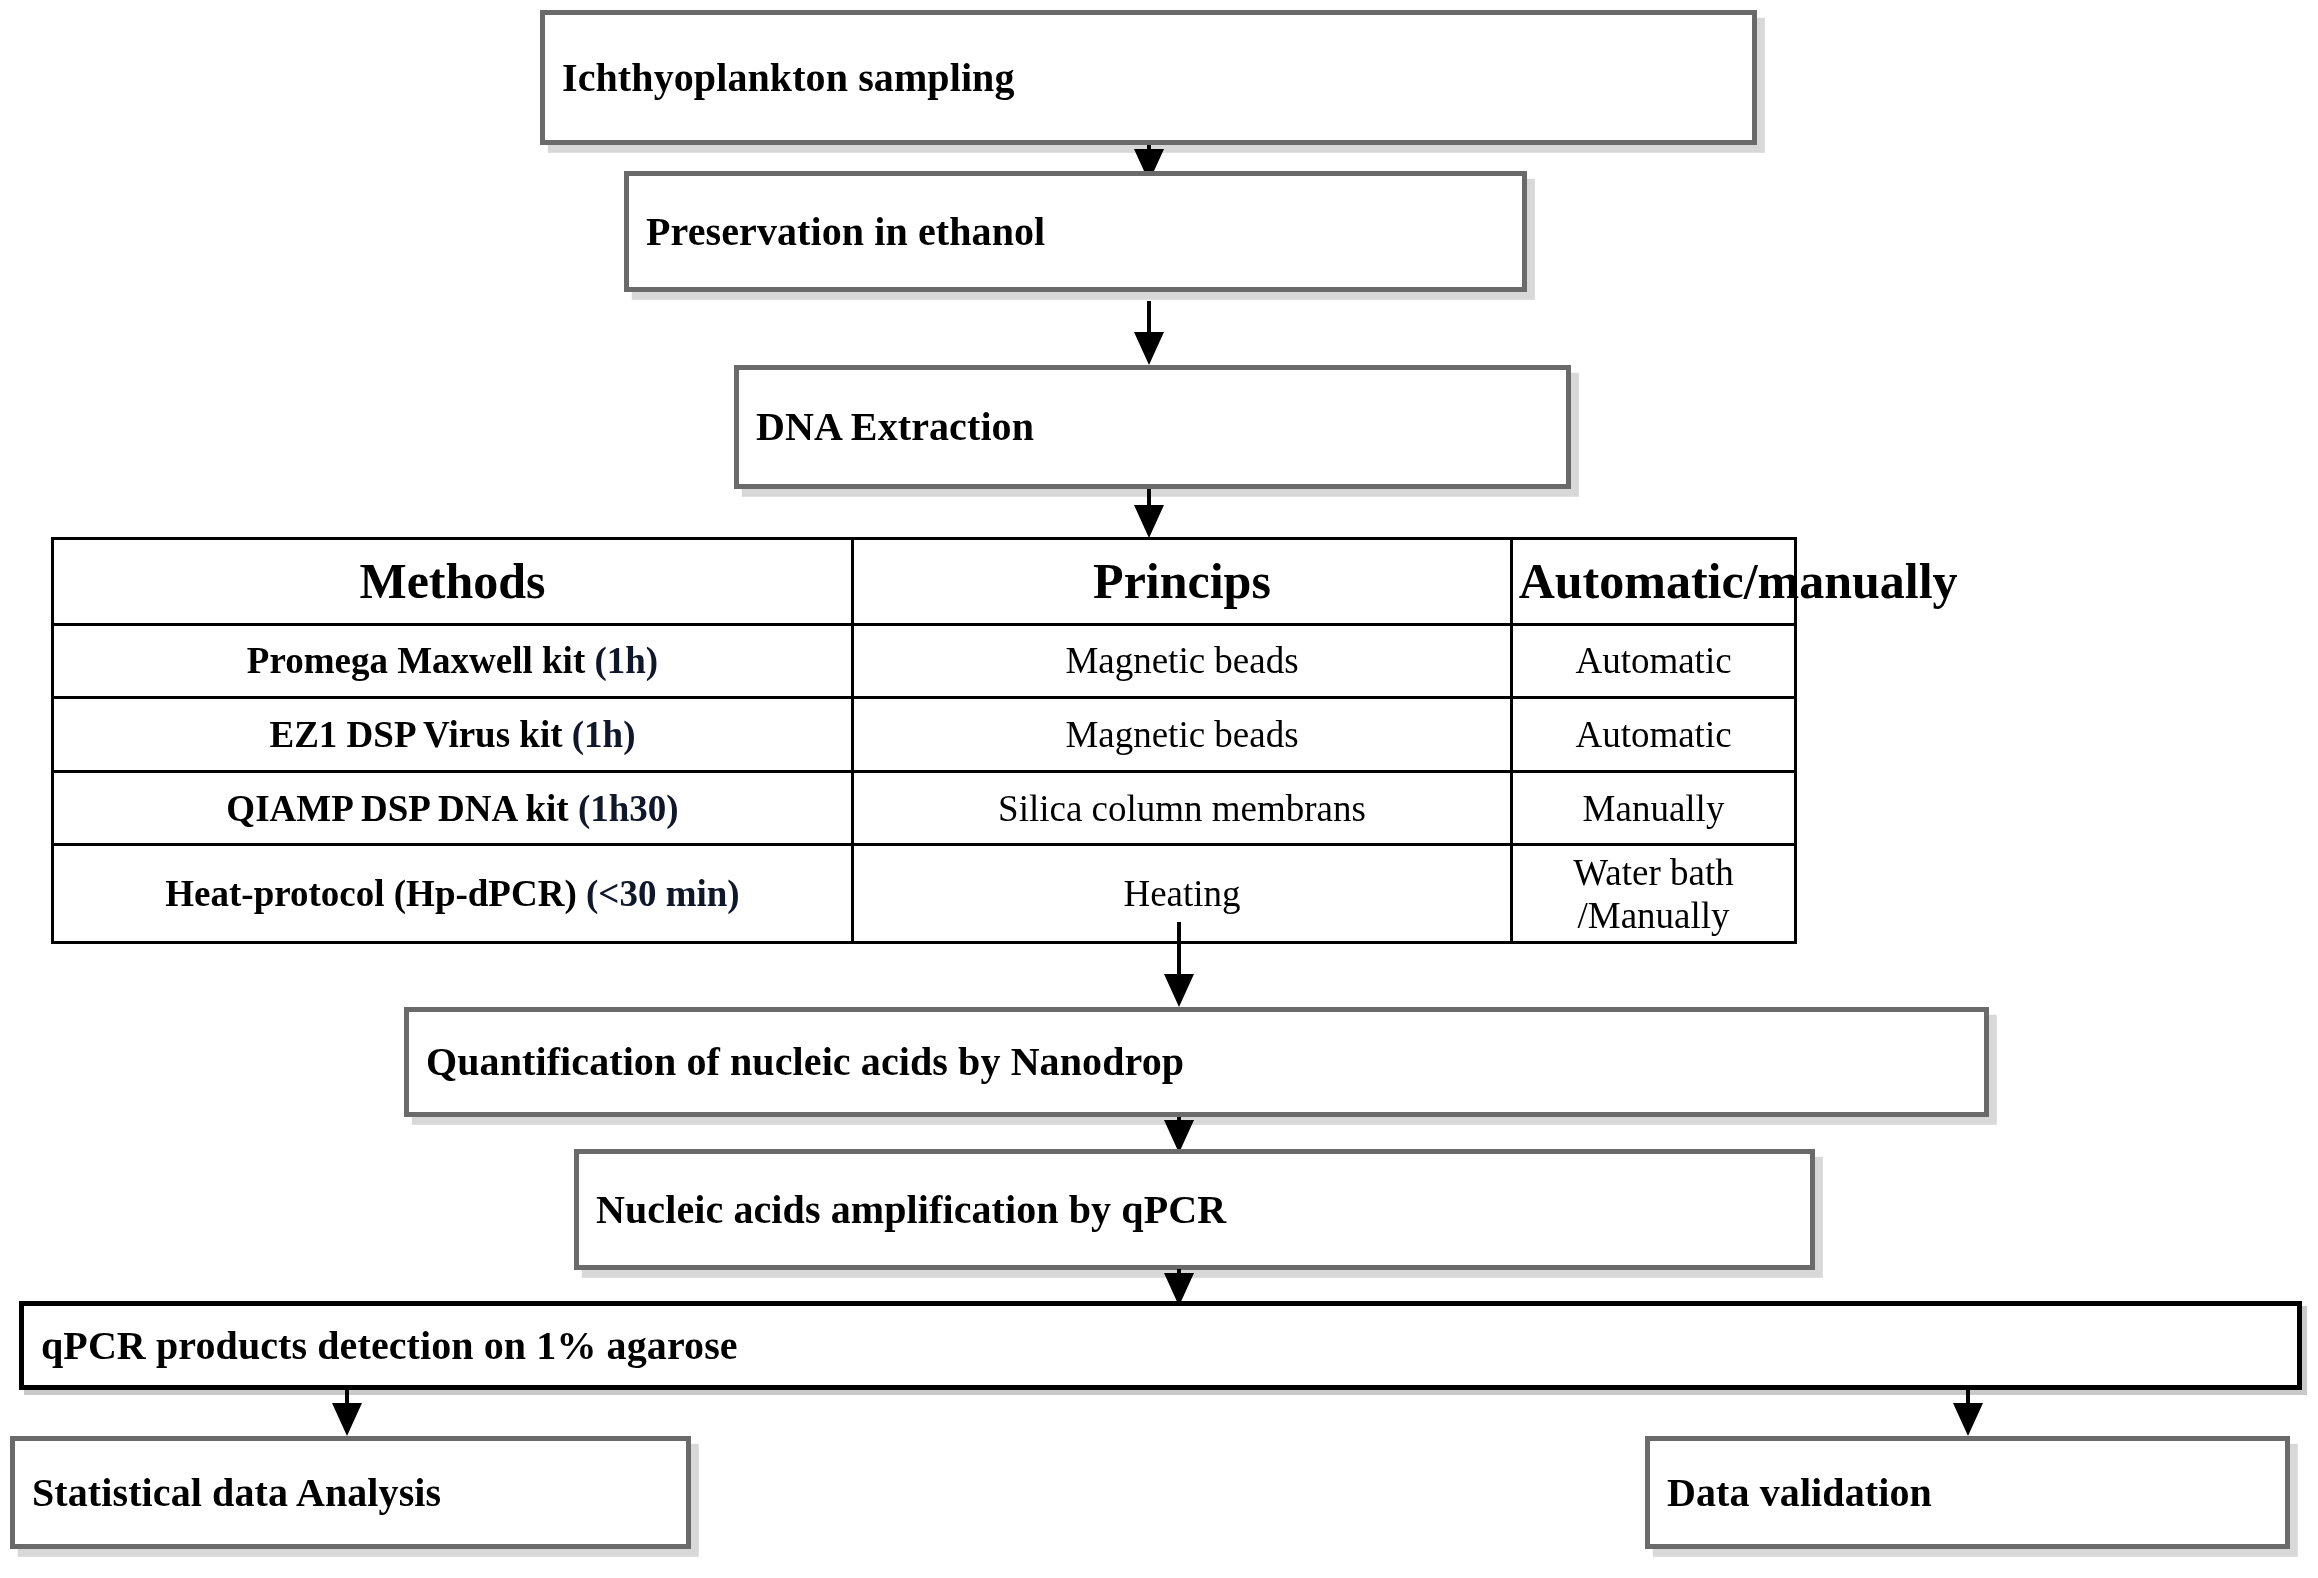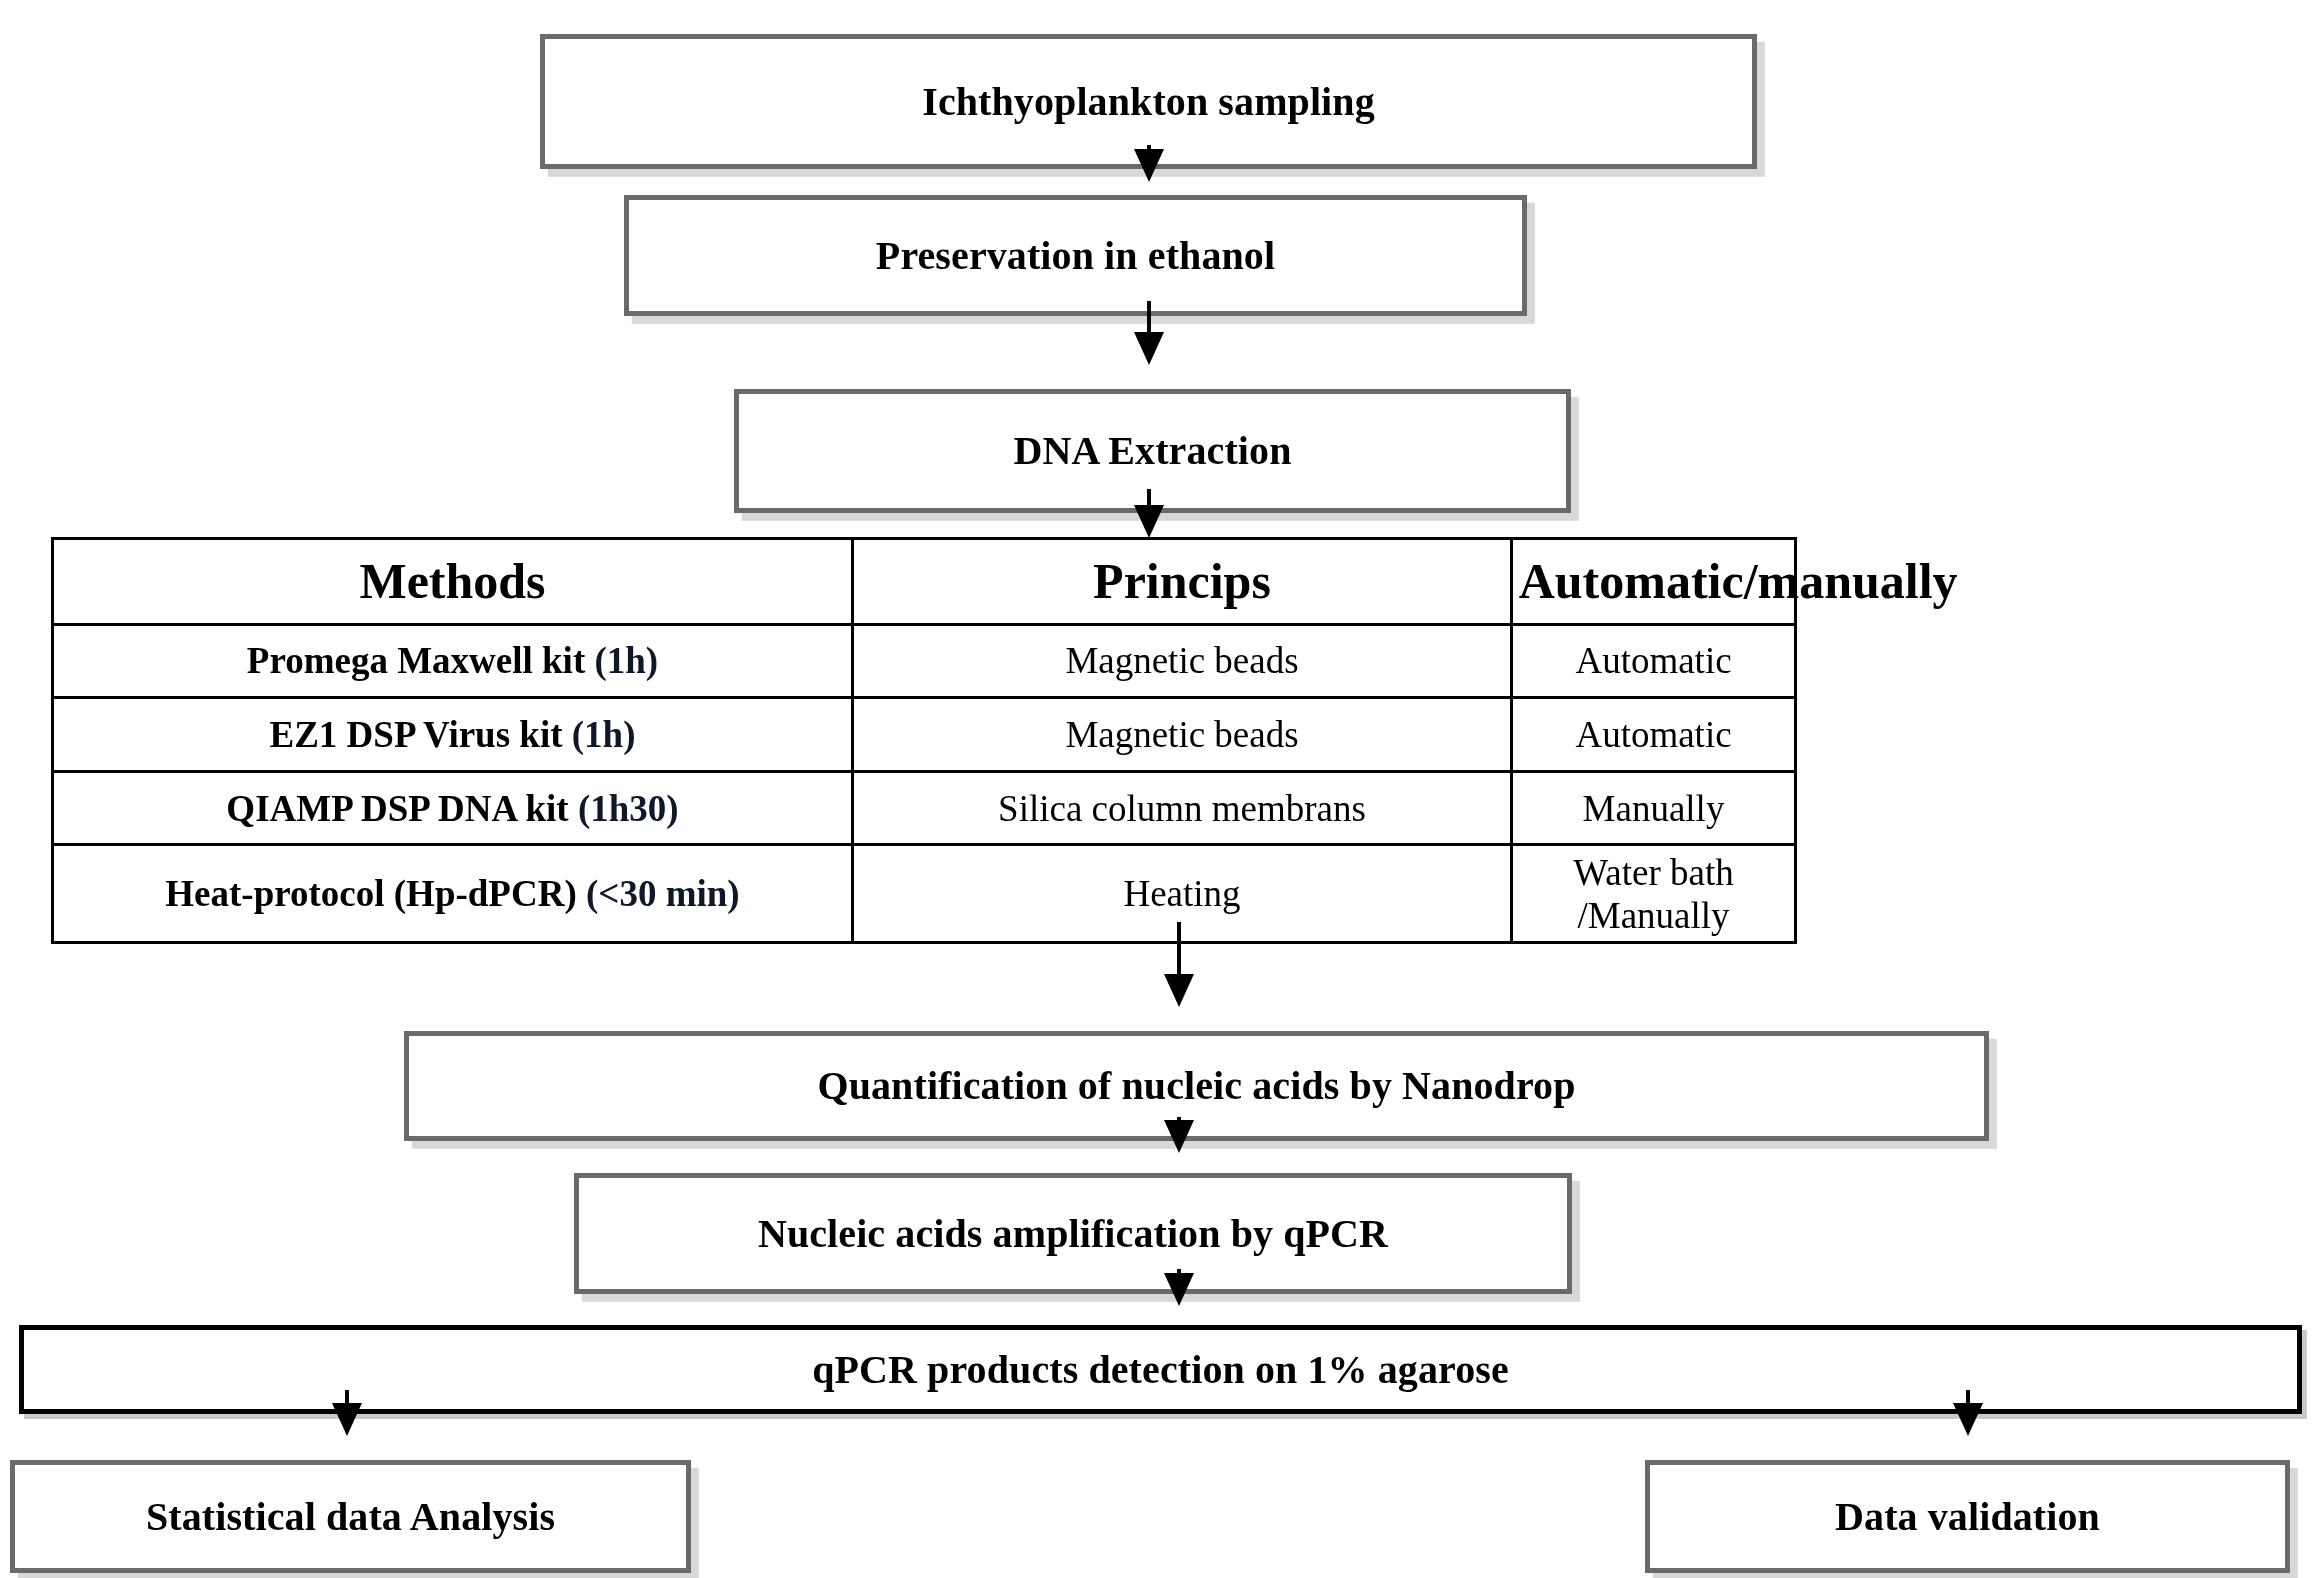--- a/index.html
+++ b/index.html
@@ -18,25 +18,23 @@
     overflow: hidden;
   }
 
   
   .node {
     position: absolute;
     box-sizing: border-box;
     background: #ffffff;
     display: flex;
     align-items: center;
-    justify-content: center;
     text-align: center;
     color: #000000;
     line-height: 1.1;
-    margin-top: 24px;
   }
   
   .node.gray {
     border: 5px solid #6a6a6a;
     box-shadow: 7.8px 7.8px 0 0 #d8d8d8;
   }
   
   .node.black {
     border: 5px solid #000000;
     box-shadow: 5px 5px 0 0 #c9c9c9;
@@ -186,21 +184,21 @@
 
   <div class="node gray" style="left:404px; top:1007px; width:1585px; height:110px;">
     <span class="label">Quantification of nucleic acids by Nanodrop</span>
   </div>
 
   <div class="conn" style="left:1177px; top:1117px; width:4.3px; height:34px;">
     <div class="stem" style="height:5.7px;"></div>
     <div class="head" style="top:2.8px;"></div>
   </div>
 
-  <div class="node gray" style="left:574px; top:1149px; width:998px; height:121px;">
+  <div class="node gray" style="left:574px; top:1149px; width:1241px; height:121px;">
     <span class="label">Nucleic acids amplification by qPCR</span>
   </div>
 
   <div class="conn" style="left:1177px; top:1269px; width:4.3px; height:35px;">
     <div class="stem" style="height:7px;"></div>
     <div class="head" style="top:4.3px;"></div>
   </div>
 
   <div class="node black" style="left:19px; top:1301px; width:2283px; height:89px;">
     <span class="label">qPCR products detection on 1% agarose</span>

